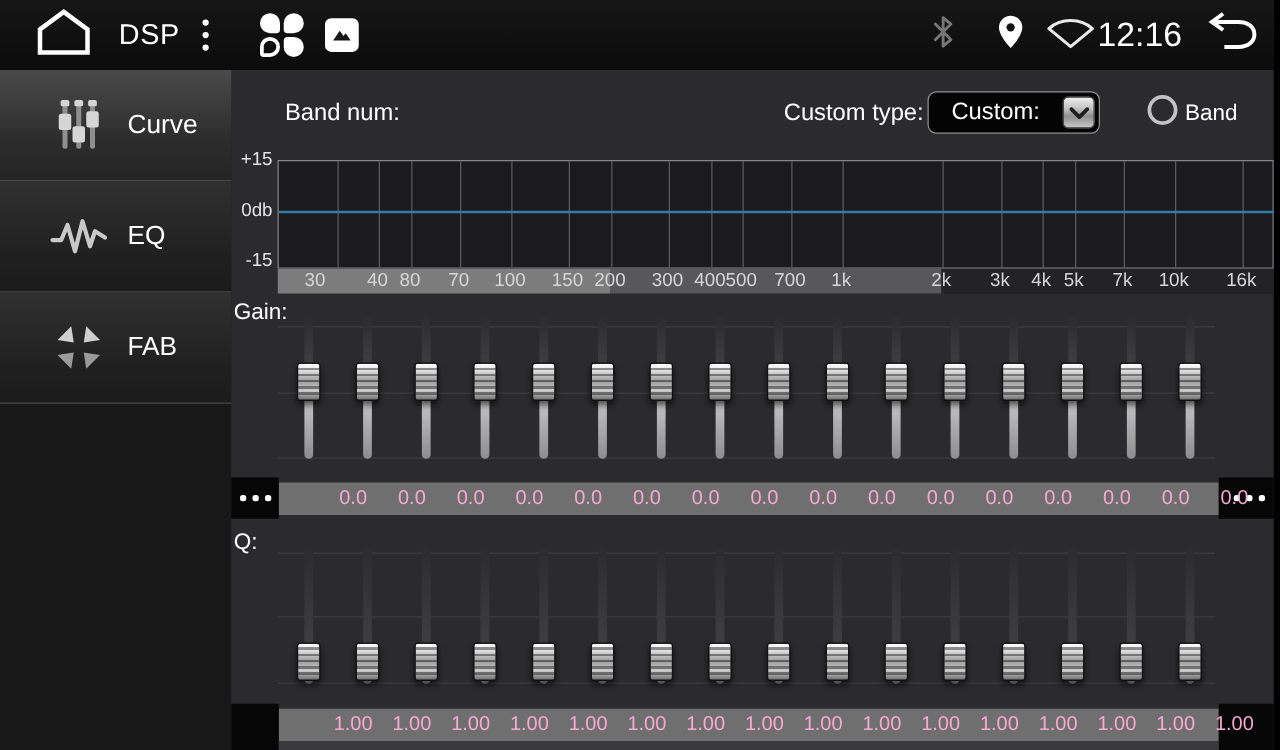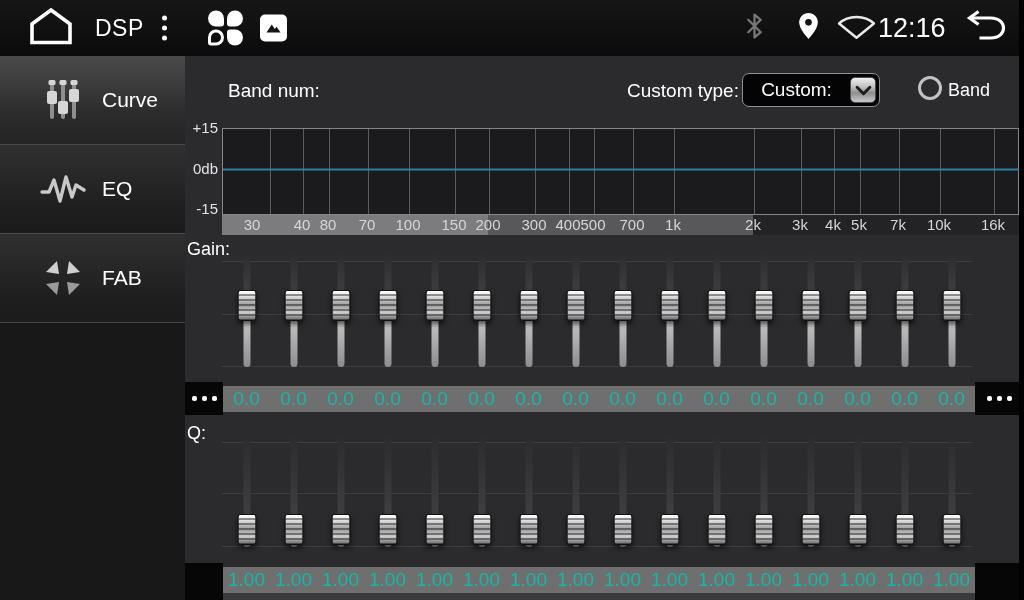--- a/index.html
+++ b/index.html
@@ -56,21 +56,21 @@
   .refline{position:absolute;left:222px;width:750px;height:1px;background:#3e3e40;}
   .slider{position:absolute;width:47px;}
   .track{position:absolute;left:50%;transform:translateX(-50%);width:7px;}
   .track-top{top:0;background:linear-gradient(180deg,#2c2c2e,#3f3f42);border-radius:4px 4px 0 0;}
   .track-bottom{background:linear-gradient(180deg,#c6c6c6,#8d8d8d);border-radius:0 0 4px 4px;}
   .knob{position:absolute;left:50%;transform:translateX(-50%);width:19px;height:31px;border-radius:3px;
         border:1px solid #101010;box-sizing:border-box;box-shadow:0 3px 5px rgba(0,0,0,.6);
         background:repeating-linear-gradient(180deg,rgba(255,255,255,0) 0 3px,rgba(0,0,0,.40) 3px 5px),
                    linear-gradient(180deg,#ffffff 0%,#e9e9e9 14%,#9d9d9d 48%,#cccccc 74%,#6d6d6d 100%);}
   .val-strip{position:absolute;left:223px;width:752px;height:26px;background:#6f6f6f;}
-  .val-cell{position:absolute;width:47px;height:26px;line-height:26px;text-align:center;color:#14b8a6;font-size:19px;}
+  .val-cell{position:absolute;width:47px;height:26px;line-height:26px;text-align:center;color:#f9a8d4;font-size:16px;padding-left:36px;}
   .cap{position:absolute;background:#060606;display:flex;align-items:center;justify-content:center;gap:5px;}
   .cap .dot{width:5px;height:5px;border-radius:2px;background:#fff;display:block;}
   .under-strip{position:absolute;left:223px;top:593px;width:752px;height:7px;background:#3a3a3c;}
 </style>
 </head>
 <body>
 
 <div id="root" style="background: rgb(43, 43, 45);">
 
   <div class="statusbar">

